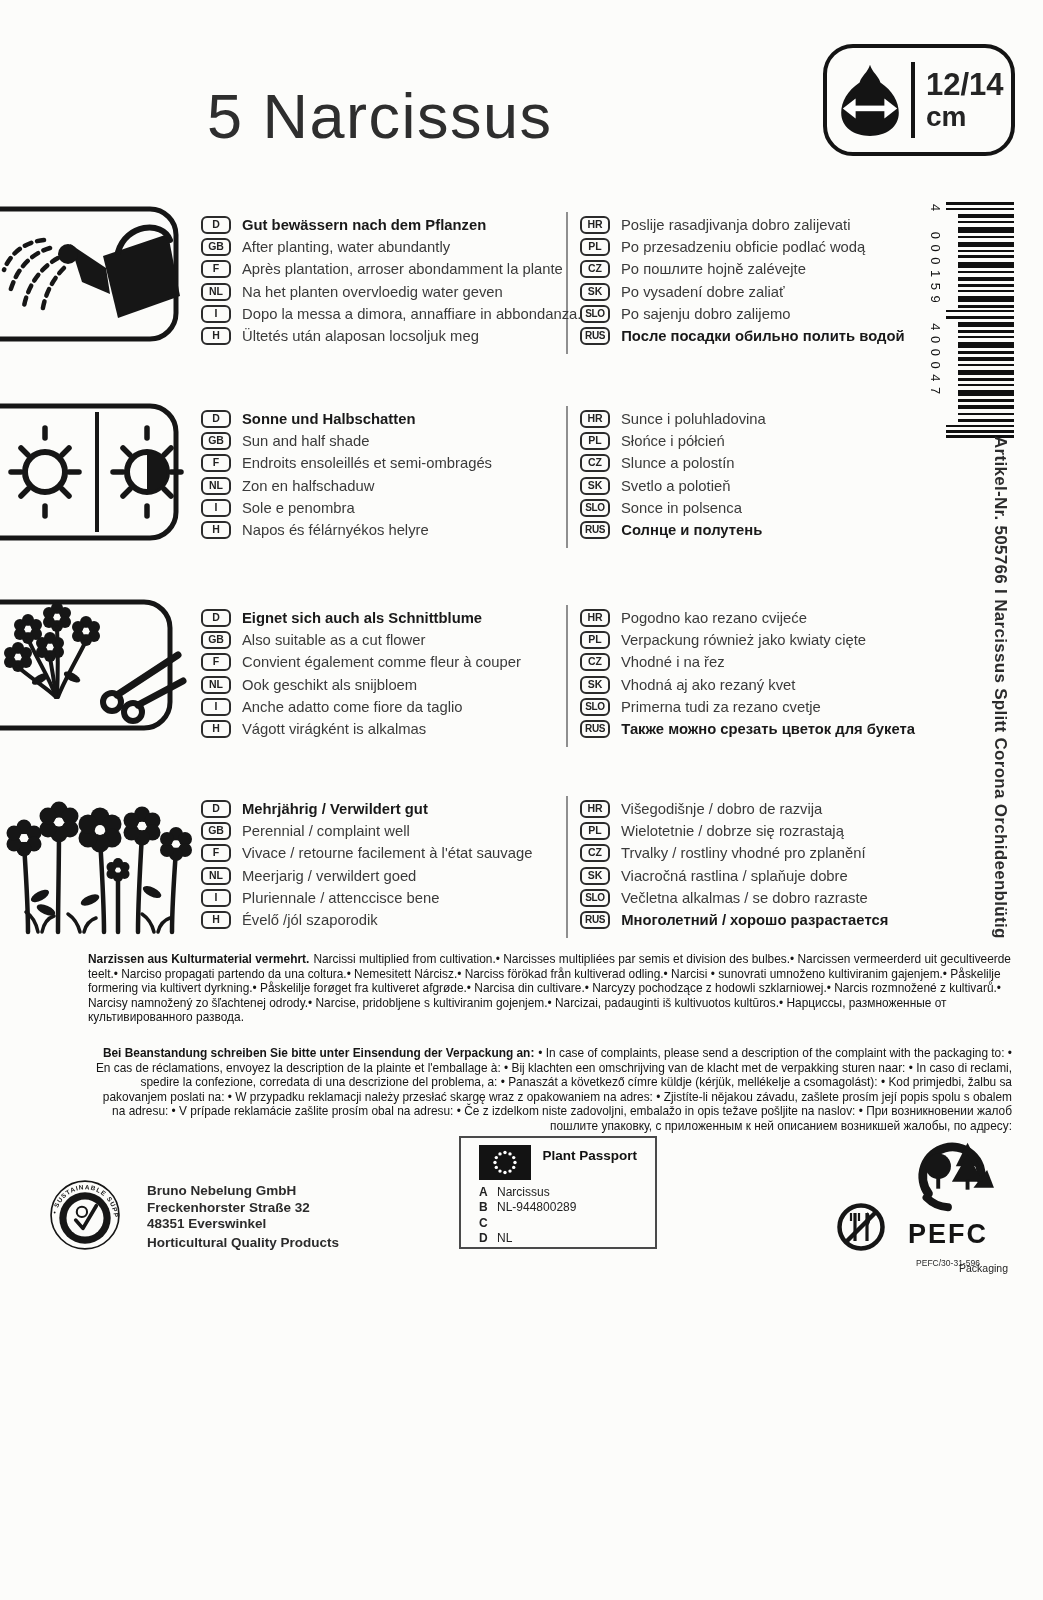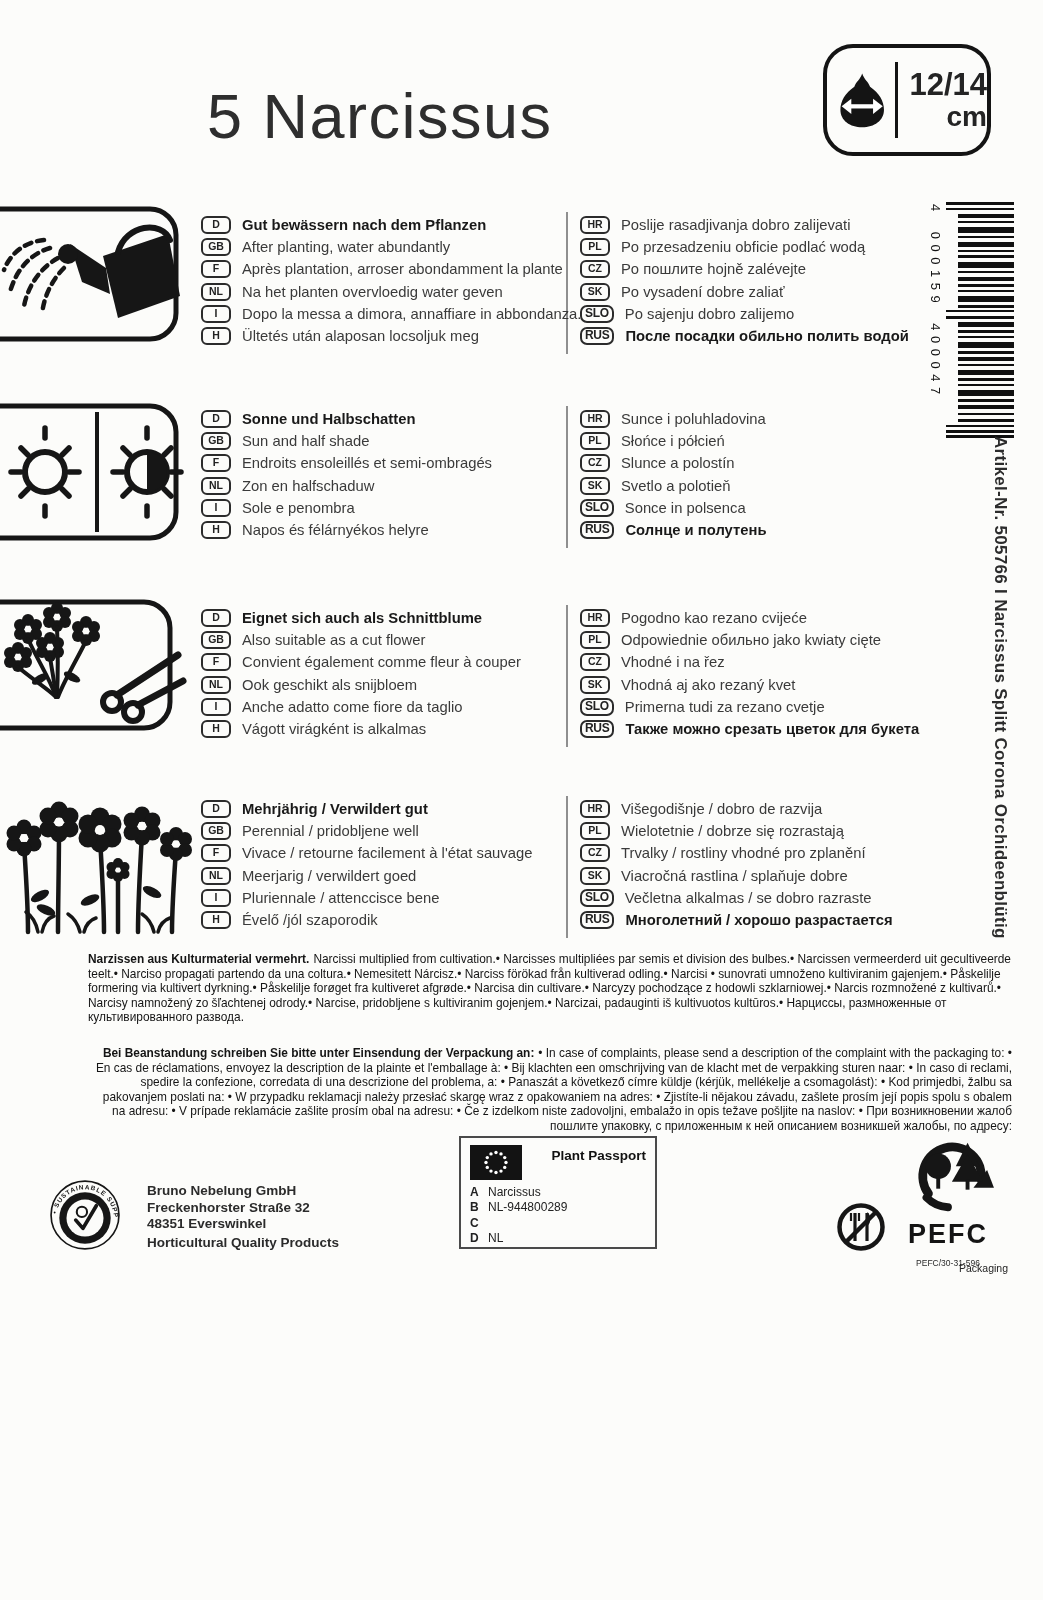--- a/index.html
+++ b/index.html
@@ -7,49 +7,49 @@
     width:1043px;height:1600px;position:relative;overflow:hidden;
     background:#fcfcfa;color:#1d1d1d;
     font-family:"Liberation Sans", sans-serif;
   }
   .abs{position:absolute;}
 
   
   .title{left:207px;top:80px;font-size:63px;font-weight:normal;color:#2e2e2e;letter-spacing:1.5px;}
 
   
-  .size-badge{left:823px;top:44px;width:168px;height:112px;border:4.5px solid #141414;border-radius:30px;
-    display:flex;align-items:center;padding-left:11px;box-sizing:border-box;text-align:right;}
+  .size-badge{left:823px;top:44px;width:192px;height:112px;border:4.5px solid #141414;border-radius:30px;
+    display:flex;align-items:center;padding-left:11px;box-sizing:border-box;}
   .size-divider{width:4px;height:76px;background:#141414;margin:0 11px 0 9px;}
   .size-text{font-weight:bold;color:#242424;line-height:1.05;font-size:31px;}
   .size-text .unit{font-size:28px;}
 
   
   .block{position:absolute;left:0;width:1010px;height:150px;}
   .block-icon{position:absolute;}
   .lang-col{position:absolute;top:0;}
   .col-left{left:201px;width:360px;}
   .col-right{left:580px;width:392px;}
   .col-divider{position:absolute;left:566px;top:-2px;width:2px;height:142px;background:#8f8f8f;}
   .lang-row{display:flex;align-items:center;height:22.2px;font-size:14.8px;color:#3a3a3a;white-space:nowrap;}
   .lang-row.bold{font-weight:bold;color:#191919;}
   .lang-badge{flex:0 0 auto;min-width:20px;padding:0 3px;height:14px;line-height:13.5px;border:2px solid #2b2b2b;
     border-radius:6px;font-size:10.5px;font-weight:bold;text-align:center;margin-right:11px;color:#222;}
-  .lang-badge.small{font-size:12px;letter-spacing:-0.3px;border-radius:7px;}
+  .lang-badge.small{font-size:10px;letter-spacing:-0.3px;}
 
   
   .para{left:40px;width:924px;font-size:11.9px;line-height:14.6px;color:#151515;text-align:left;margin-left:48px;}
   .para-lead{font-weight:bold;margin-right:4px;}
 
   
   .address{left:147px;top:1183px;font-size:13.5px;font-weight:bold;line-height:16.5px;color:#2b2b2b;}
   .tagline{left:147px;top:1235px;font-size:13.5px;font-weight:bold;color:#2b2b2b;}
 
   .passport{left:459px;top:1136px;width:198px;height:113px;border:2px solid #4a4a4a;box-sizing:border-box;
-    padding:7px 9px;background:#fcfcfa;}
+    padding:7px 18px;background:#fcfcfa;}
   .passport-head{display:flex;justify-content:space-between;align-items:flex-start;}
   .passport-title{font-weight:bold;font-size:13.5px;margin-top:3px;color:#111;}
   .passport-rows{margin-top:4px;}
   .passport-row{display:flex;font-size:12px;height:15.5px;align-items:center;color:#222;}
   .passport-key{font-weight:bold;width:18px;}
 
   .pefc{left:894px;top:1131px;width:108px;text-align:center;}
   .pefc-name{font-size:27px;font-weight:bold;letter-spacing:2px;color:#141414;line-height:26px;margin-top:-2px;}
   .pefc-code{font-size:8.5px;color:#2a2a2a;margin-top:11px;}
   .packaging{left:918px;top:1262px;font-size:10.5px;color:#232323;margin-left:41px;}
@@ -374,21 +374,21 @@
         <span class="lang-text">Vágott virágként is alkalmas</span>
       </div>
     </div>
   <div class="lang-col col-right">
       <div class="lang-row">
         <span class="lang-badge">HR</span>
         <span class="lang-text">Pogodno kao rezano cvijeće</span>
       </div>
       <div class="lang-row">
         <span class="lang-badge">PL</span>
-        <span class="lang-text">Odpowiednie обильно jako kwiaty cięte</span>
+        <span class="lang-text">Verpackung również jako kwiaty cięte</span>
       </div>
       <div class="lang-row">
         <span class="lang-badge">CZ</span>
         <span class="lang-text">Vhodné i na řez</span>
       </div>
       <div class="lang-row">
         <span class="lang-badge">SK</span>
         <span class="lang-text">Vhodná aj ako rezaný kvet</span>
       </div>
       <div class="lang-row">
@@ -482,21 +482,21 @@
     </g>
   </svg>
   <div class="col-divider"></div>
   <div class="lang-col col-left">
       <div class="lang-row bold">
         <span class="lang-badge">D</span>
         <span class="lang-text">Mehrjährig / Verwildert gut</span>
       </div>
       <div class="lang-row">
         <span class="lang-badge">GB</span>
-        <span class="lang-text">Perennial / pridobljene well</span>
+        <span class="lang-text">Perennial / complaint well</span>
       </div>
       <div class="lang-row">
         <span class="lang-badge">F</span>
         <span class="lang-text">Vivace / retourne facilement à l'état sauvage</span>
       </div>
       <div class="lang-row">
         <span class="lang-badge">NL</span>
         <span class="lang-text">Meerjarig / verwildert goed</span>
       </div>
       <div class="lang-row">

